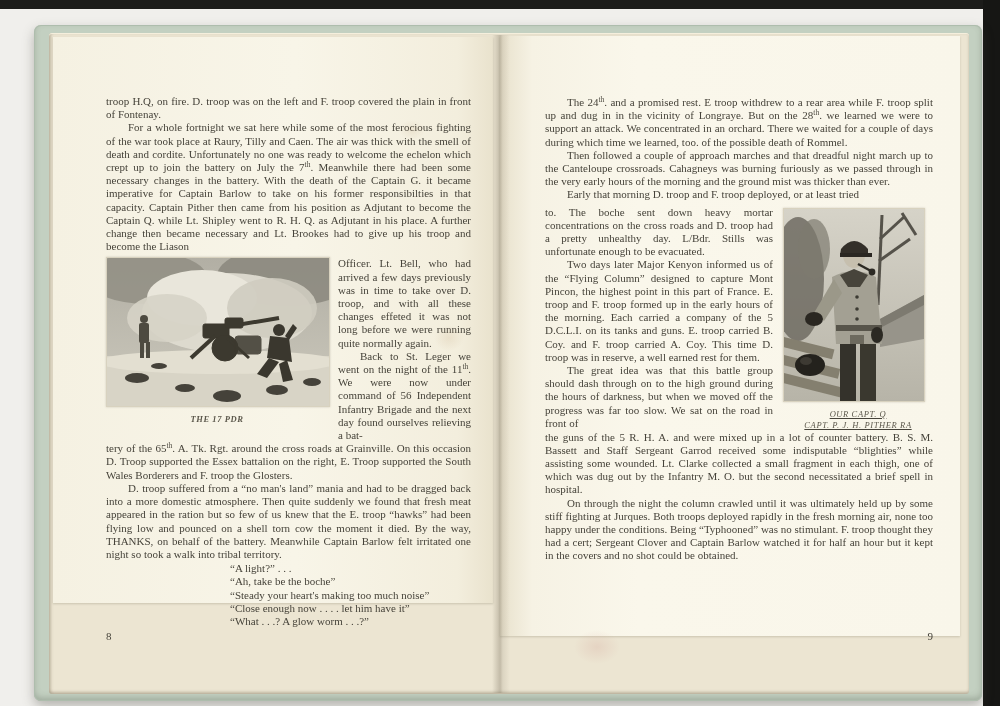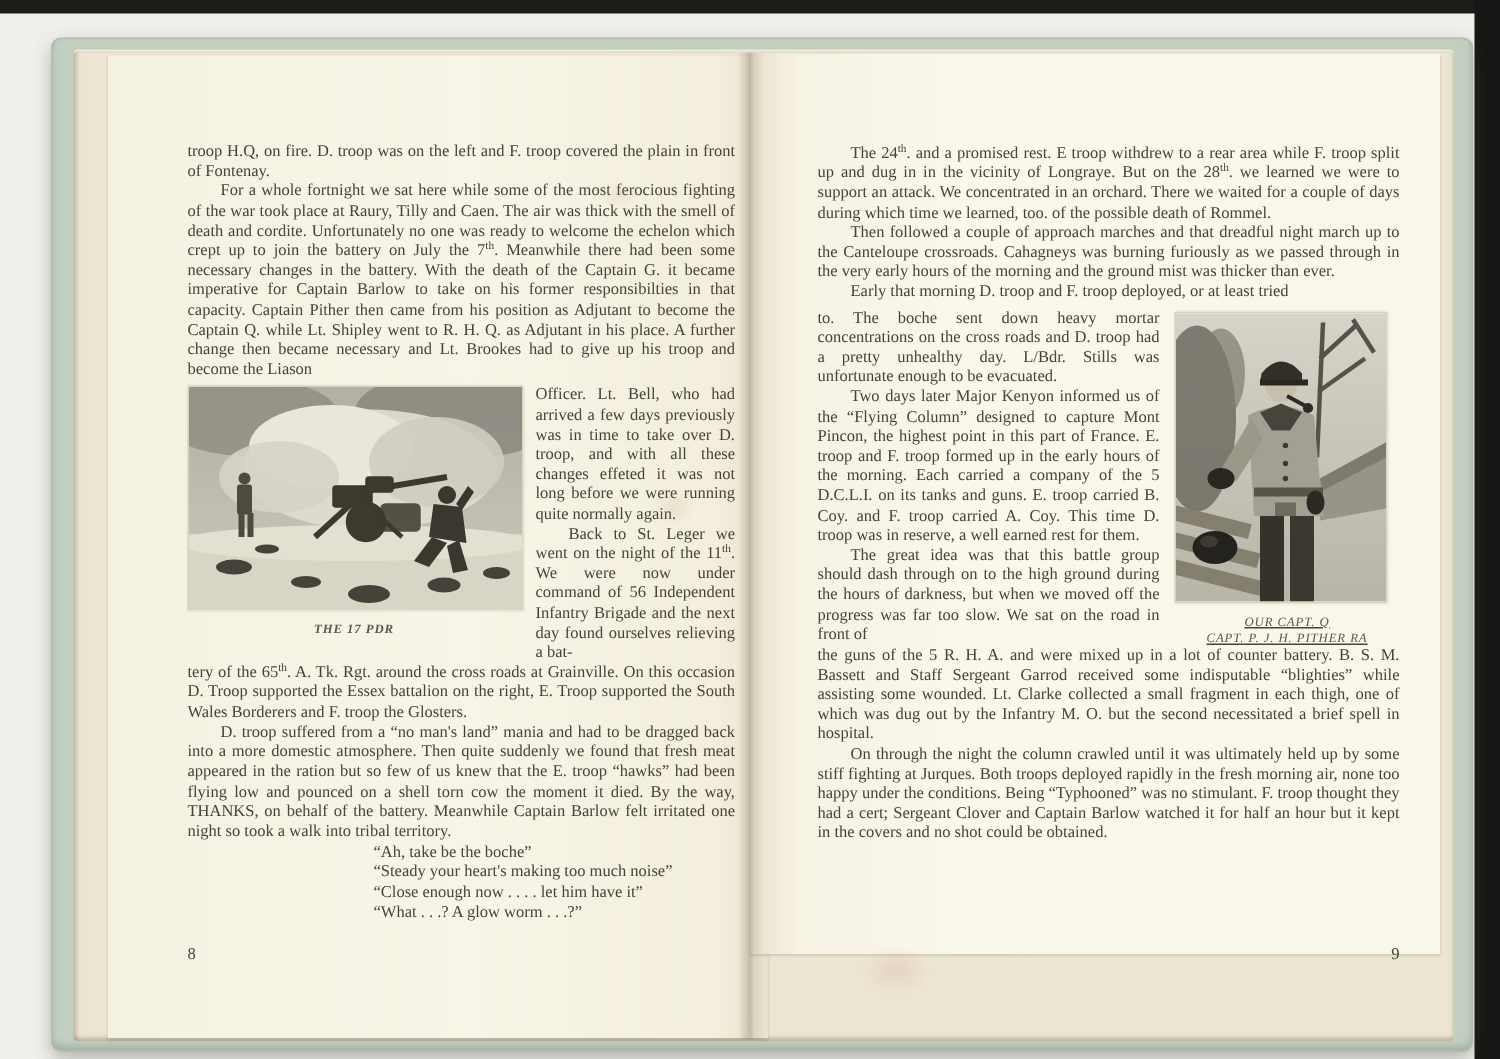--- a/index.html
+++ b/index.html
@@ -15,21 +15,21 @@
     background:#c3d0c1;border-radius:7px;
     box-shadow:0 5px 12px rgba(70,70,60,.35), inset 0 0 0 1px #aebdad, inset 0 -3px 6px rgba(90,100,85,.35);
   }
   .pages-stack{
     position:absolute;left:15px;top:8px;width:920px;height:661px;
     background:#ece5d2;border-radius:3px;
     box-shadow:inset 0 1px 0 #f5efdd, inset 0 -2px 3px rgba(120,110,85,.35), inset 2px 0 3px rgba(120,110,85,.3);
   }
   .page{position:absolute;color:#46433a;font-size:11px;line-height:13.2px;}
   .page-left{
-    left:38px;top:12px;width:440px;height:655px;
+    left:19px;top:12px;width:440px;height:566px;
     background:linear-gradient(90deg,#f5f1e2 0%,#f8f5e8 55%,#f3eedd 92%,#e9e2cd 100%);
     box-shadow:0 1px 2px rgba(100,95,75,.25);
     padding:58px 22px 0 53px;box-sizing:border-box;
   }
   .page-right{
     left:466px;top:11px;width:460px;height:600px;
     background:linear-gradient(90deg,#e8e1cc 0%,#f6f2e4 7%,#faf7eb 30%,#f9f6ea 100%);
     box-shadow:0 1px 2px rgba(100,95,75,.25);
     padding:60px 27px 0 45px;box-sizing:border-box;
   }
@@ -131,20 +131,21 @@
       <div class="wrapcol">
         <p class="noindent">Officer. Lt. Bell, who had arrived a few days previously was in time to take over D. troop, and with all these changes effeted it was not long before we were running quite normally again.</p>
         <p>Back to St. Leger we went on the night of the 11<sup>th</sup>. We were now under command of 56 Independent Infantry Brigade and the next day found ourselves relieving a bat-</p>
       </div>
     </div>
 
     <p class="noindent">tery of the 65<sup>th</sup>. A. Tk. Rgt. around the cross roads at Grainville. On this occasion D. Troop supported the Essex battalion on the right, E. Troop supported the South Wales Borderers and F. troop the Glosters.</p>
     <p>D. troop suffered from a “no man's land” mania and had to be dragged back into a more domestic atmosphere.  Then quite suddenly we found that fresh meat appeared in the ration but so few of us knew that the E. troop “hawks” had been flying low and pounced on a shell torn cow the moment it died.  By the way, THANKS, on behalf of the battery.  Meanwhile Captain Barlow felt irritated one night so took a walk into tribal territory.</p>
 
     <div class="dialogue">
+      <div>“A light?” . . .</div>
       <div>“Ah, take be the boche”</div>
       <div>“Steady your heart's making too much noise”</div>
       <div>“Close enough now . . . . let him have it”</div>
       <div>“What . . .? A glow worm . . .?”</div>
     </div>
 
     <div class="pageno pageno-left">8</div>
   </div>
 
   <div class="page page-right">

